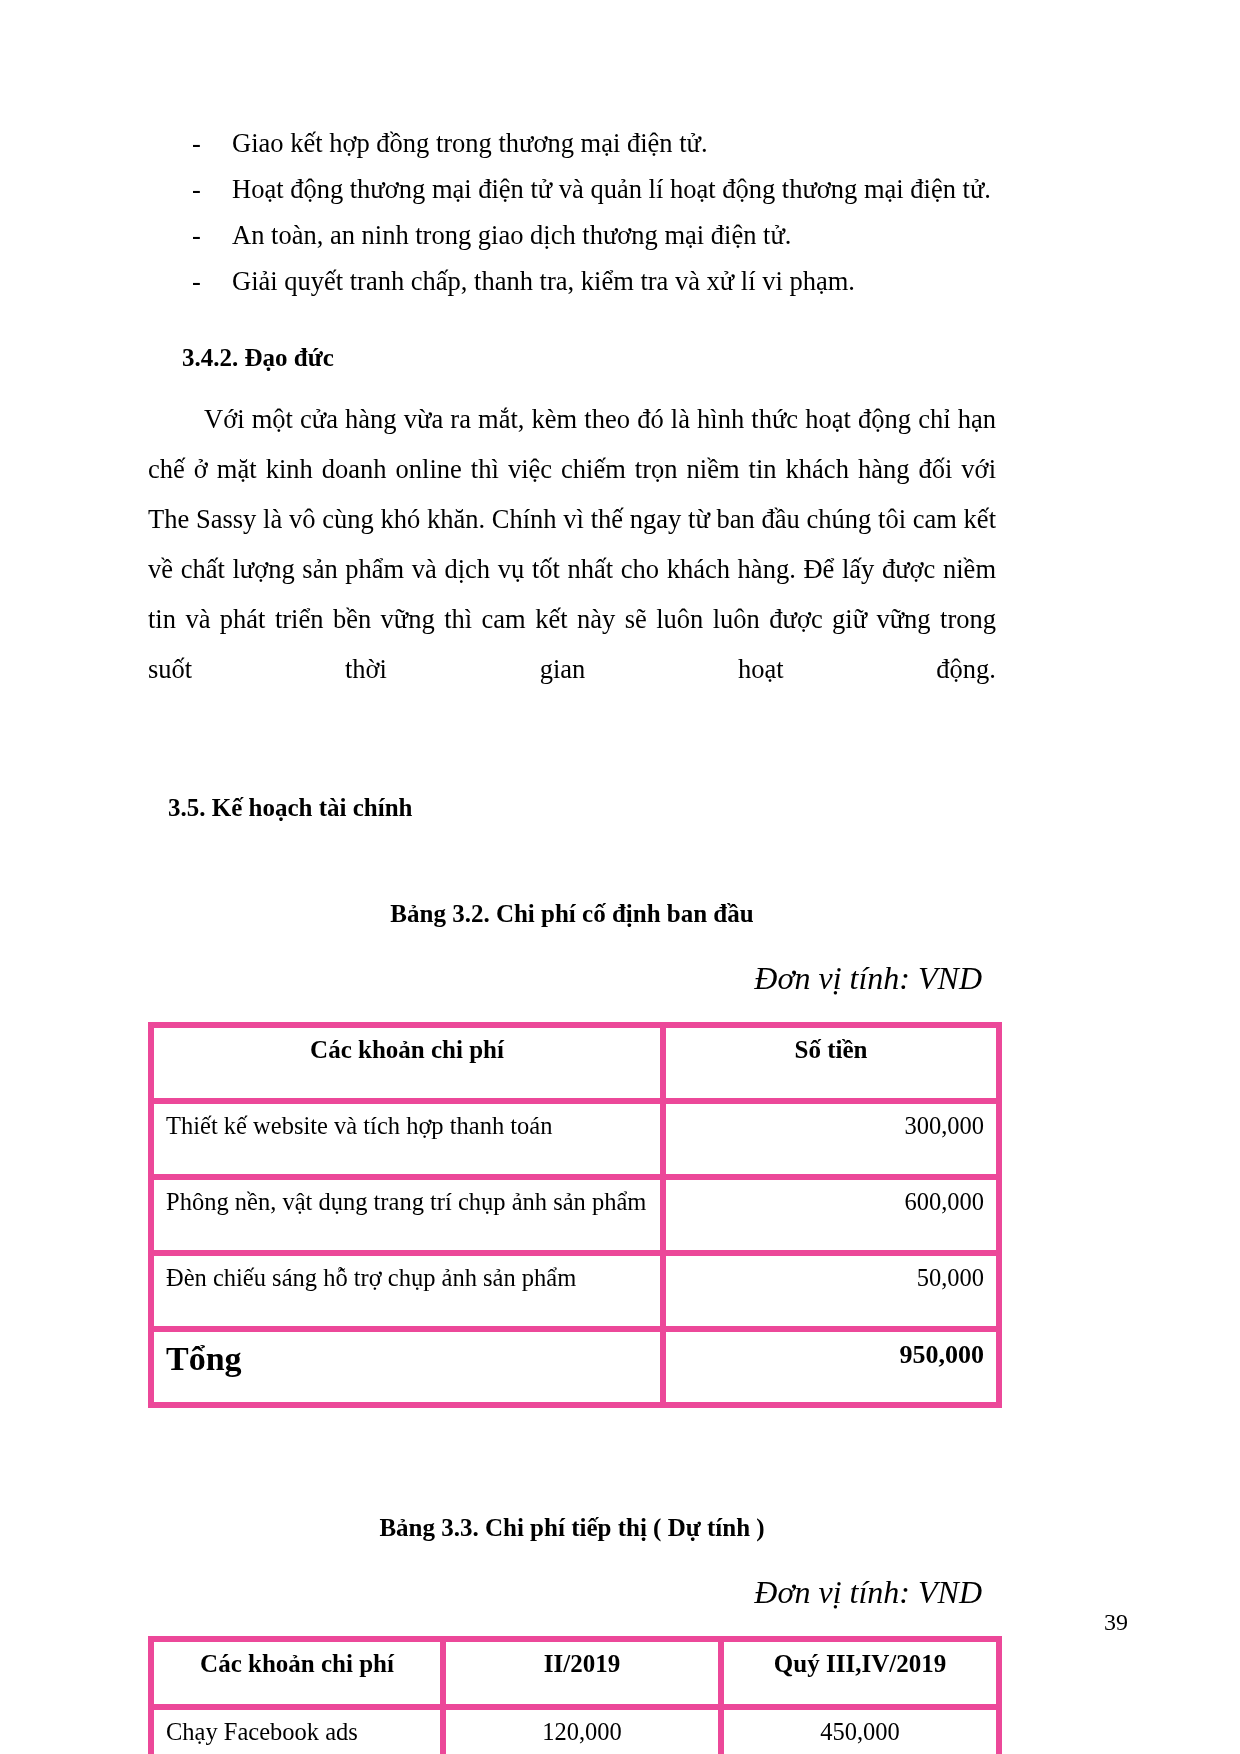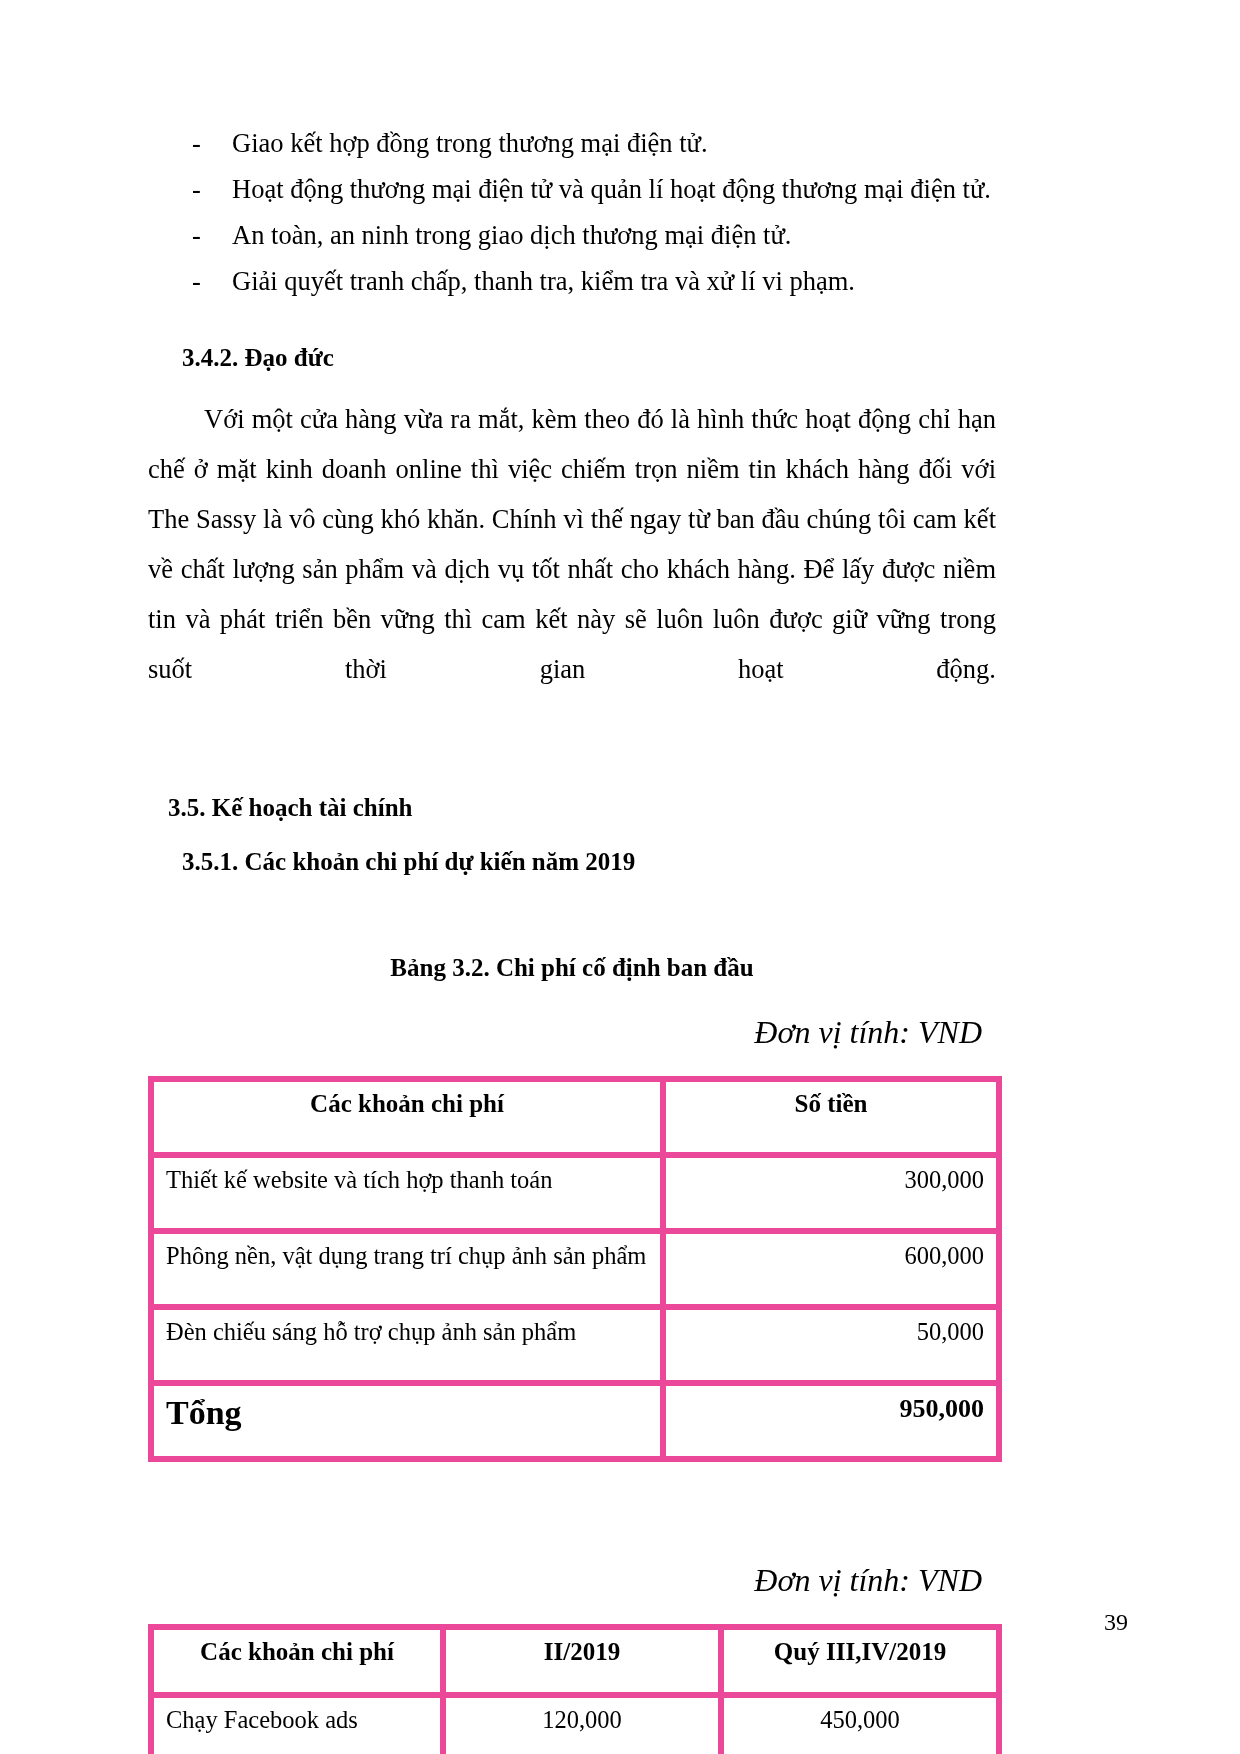--- a/index.html
+++ b/index.html
@@ -171,21 +171,20 @@
         <span class="bullet-text">Giải quyết tranh chấp, thanh tra, kiểm tra và xử lí vi phạm.</span>
       </li>
     </ul>
 
     <div class="h-sub h-3-4-2">3.4.2. Đạo đức</div>
 
     <div class="para">Với một cửa hàng vừa ra mắt, kèm theo đó là hình thức hoạt động chỉ hạn chế ở mặt kinh doanh online thì việc chiếm trọn niềm tin khách hàng đối với The Sassy là vô cùng khó khăn. Chính vì thế ngay từ ban đầu chúng tôi cam kết về chất lượng sản phẩm và dịch vụ tốt nhất cho khách hàng. Để lấy được niềm tin và phát triển bền vững thì cam kết này sẽ luôn luôn được giữ vững trong suốt thời gian hoạt động.</div>
 
     <div class="h-sub h-3-5">3.5. Kế hoạch tài chính</div>
 
-    <div class="h-sub h-3-5-1">3.5.1. Các khoản chi phí dự kiến năm 2019</div>
 
     <div class="spacer-md"></div>
 
     <div class="table-caption">Bảng 3.2. Chi phí cố định ban đầu</div>
 
     <div class="spacer-sm"></div>
 
     <div class="unit-line">Đơn vị tính: VND</div>
 
     <div class="spacer-sm"></div>
@@ -216,20 +215,21 @@
         </tr>
         <tr>
           <td class="t1-label t1-total-label">Tổng</td>
           <td class="t1-total-amount">950,000</td>
         </tr>
       </tbody>
     </table>
 
     <div style="height:74px"></div>
 
+    <div class="table-caption">Bảng 3.3. Chi phí tiếp thị ( Dự tính )</div>
 
     <div class="spacer-sm"></div>
 
     <div class="unit-line">Đơn vị tính: VND</div>
 
     <div class="spacer-sm"></div>
 
     <table class="doc-table">
       <colgroup>
         <col style="width:292px">

